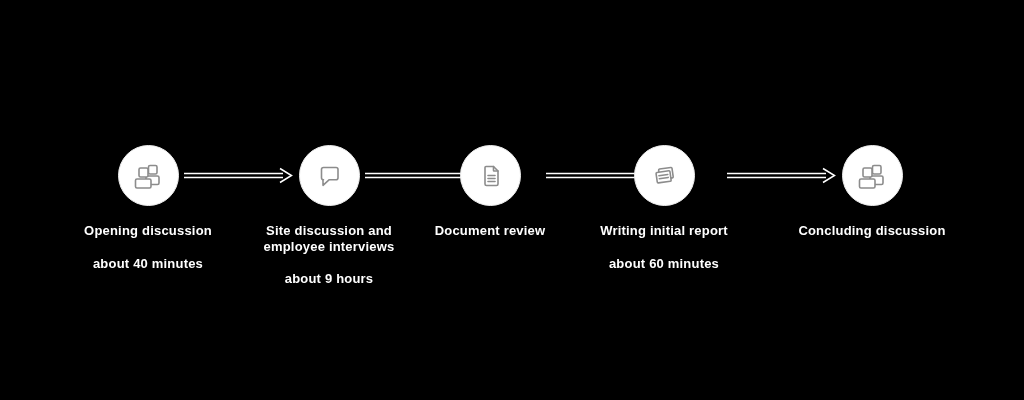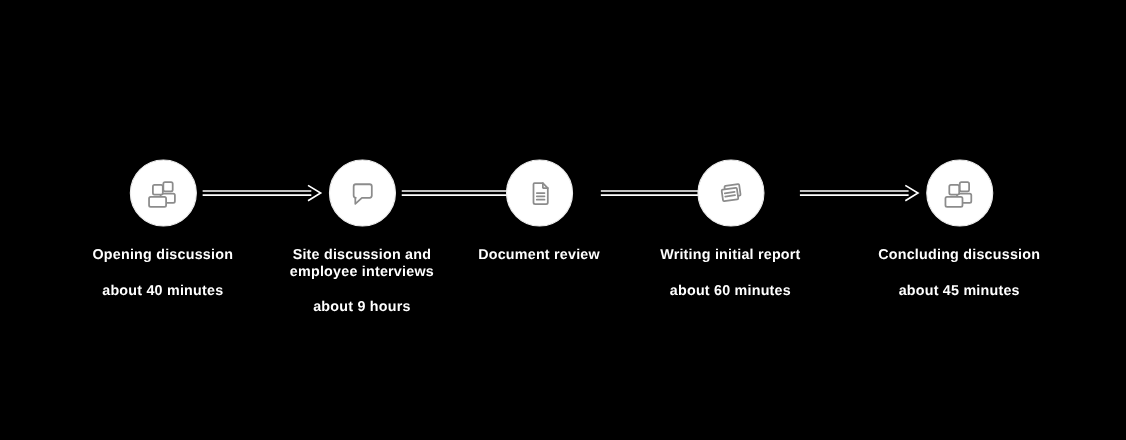--- a/index.html
+++ b/index.html
@@ -165,17 +165,16 @@
     <div class="circle">
       <svg width="34" height="34" viewBox="0 0 34 34">
         <rect class="icon-stroke" x="17.5" y="6.5" width="8.5" height="8.5" rx="1.5"></rect>
         <rect class="icon-stroke" x="15" y="17" width="13" height="8.5" rx="1.5"></rect>
         <rect class="icon-stroke icon-fill-occlude" x="8" y="9" width="9" height="9" rx="1.5"></rect>
         <rect class="icon-stroke icon-fill-occlude" x="4.5" y="20" width="15.5" height="9" rx="1.5"></rect>
       </svg>
     </div>
     <div class="labels">
       <div class="title">Concluding discussion</div>
-      <div class="duration">about 45 minutes</div>
     </div>
   </div>
 
 </div>
 
 </body></html>

